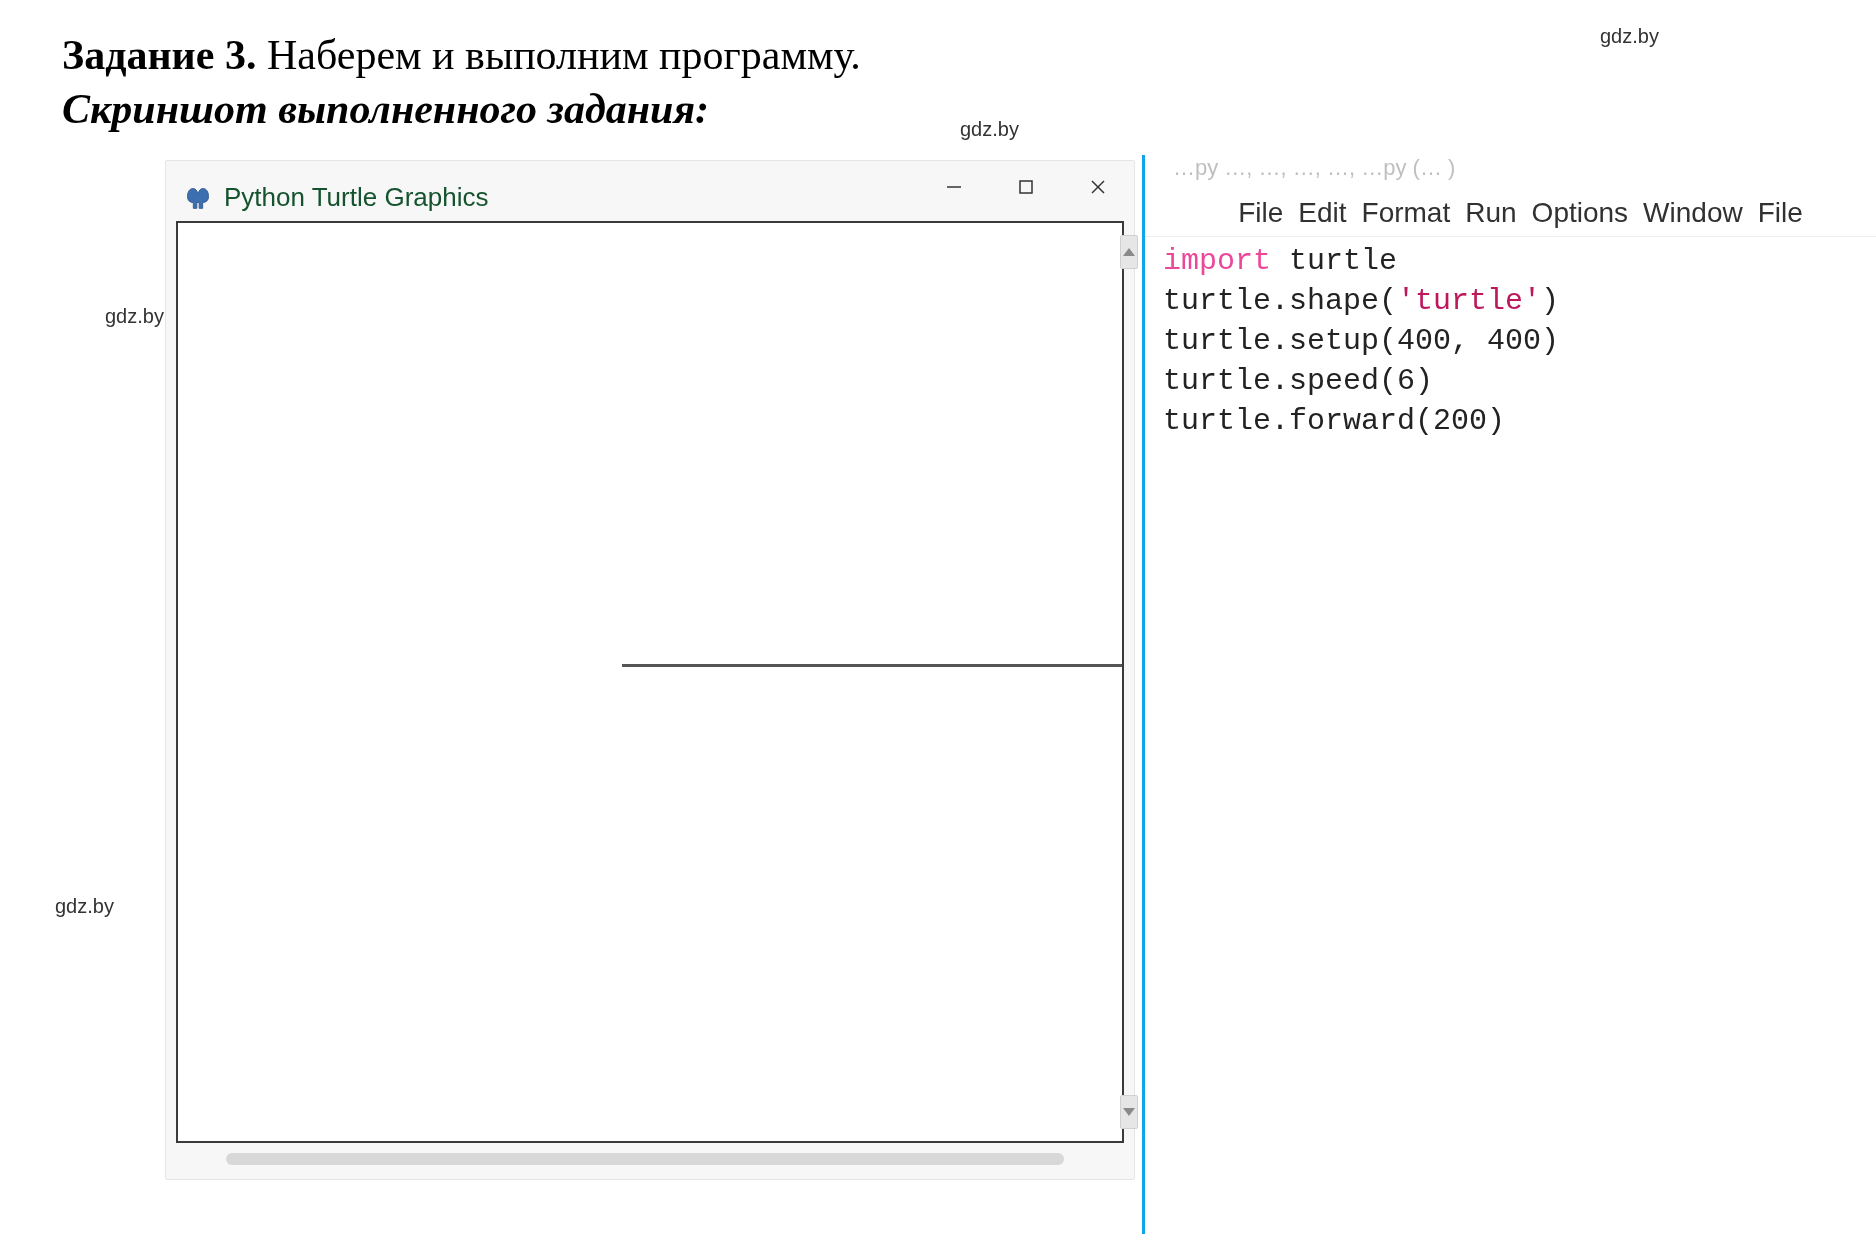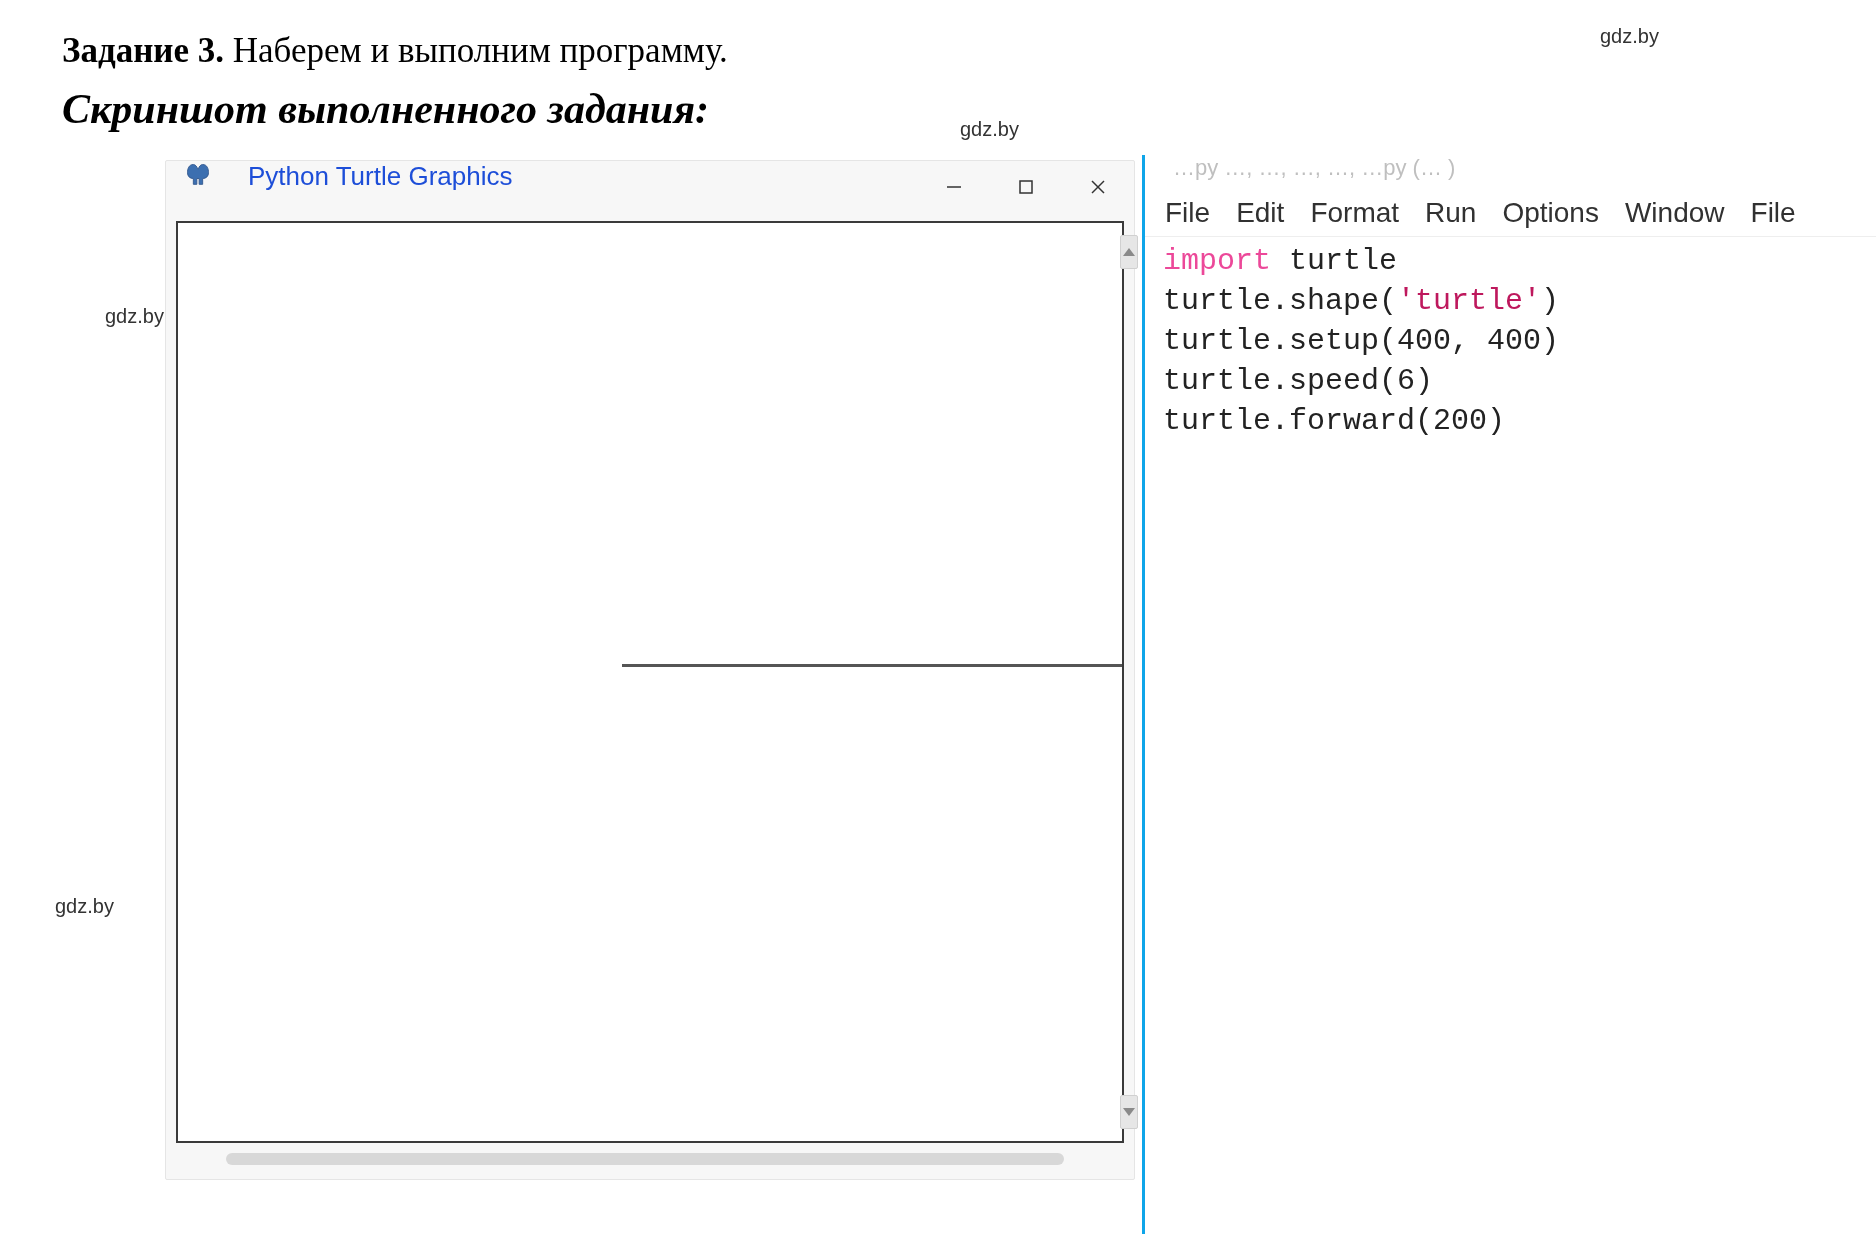--- a/index.html
+++ b/index.html
@@ -11,21 +11,21 @@
     color: #000;
     position: relative;
     overflow: hidden;
   }
 
   
   .task-line {
     position: absolute;
     left: 62px;
     top: 30px;
-    font-size: 35px;
+    font-size: 42px;
     line-height: 1.2;
   }
   .task-line .bold { font-weight: 700; }
   .task-line .normal { font-weight: 400; }
   .sub-line {
     position: absolute;
     left: 62px;
     top: 85px;
     font-size: 42px;
     font-style: italic;
@@ -52,25 +52,24 @@
     height: 1020px;
     background: #f7f7f7;
     border: 1px solid #e5e5e5;
     border-radius: 2px;
   }
   .tw-titlebar {
     position: absolute;
     left: 0; top: 0; right: 0;
     height: 52px;
     display: flex;
-    align-items: flex-start;
+    align-items: flex-end;
     font-family: "Segoe UI", Arial, sans-serif;
     font-size: 26px;
-    color: #1d4ed8;
-    gap: 24px;
+    color: #14532d;
   }
   .tw-icon {
     width: 28px; height: 28px;
     margin-left: 18px; margin-right: 12px;
   }
   .tw-icon svg { width: 100%; height: 100%; display: block; }
   .tw-title { flex: 0 0 auto; }
   .tw-spacer { flex: 1 1 auto; }
   .tw-btns { display: flex; height: 52px; }
   .tw-btn {
@@ -160,26 +159,27 @@
     color: #bfbfbf;
     white-space: nowrap;
   }
 
   .idle-menubar {
     position: absolute;
     left: 0; right: 0; top: 34px;
     height: 48px;
     display: flex;
     align-items: center;
-    gap: 26px;
+    gap: 15px;
     padding-left: 20px;
     font-family: "Segoe UI", Arial, sans-serif;
     font-size: 28px;
     color: #313131;
     border-bottom: 1px solid #eee;
+    justify-content: center;
   }
   .idle-menu-item { }
 
   .idle-code {
     position: absolute;
     left: 18px; top: 86px; right: 10px;
     font-family: "Courier New", Courier, monospace;
     font-size: 30px;
     line-height: 40px;
     color: #222;

